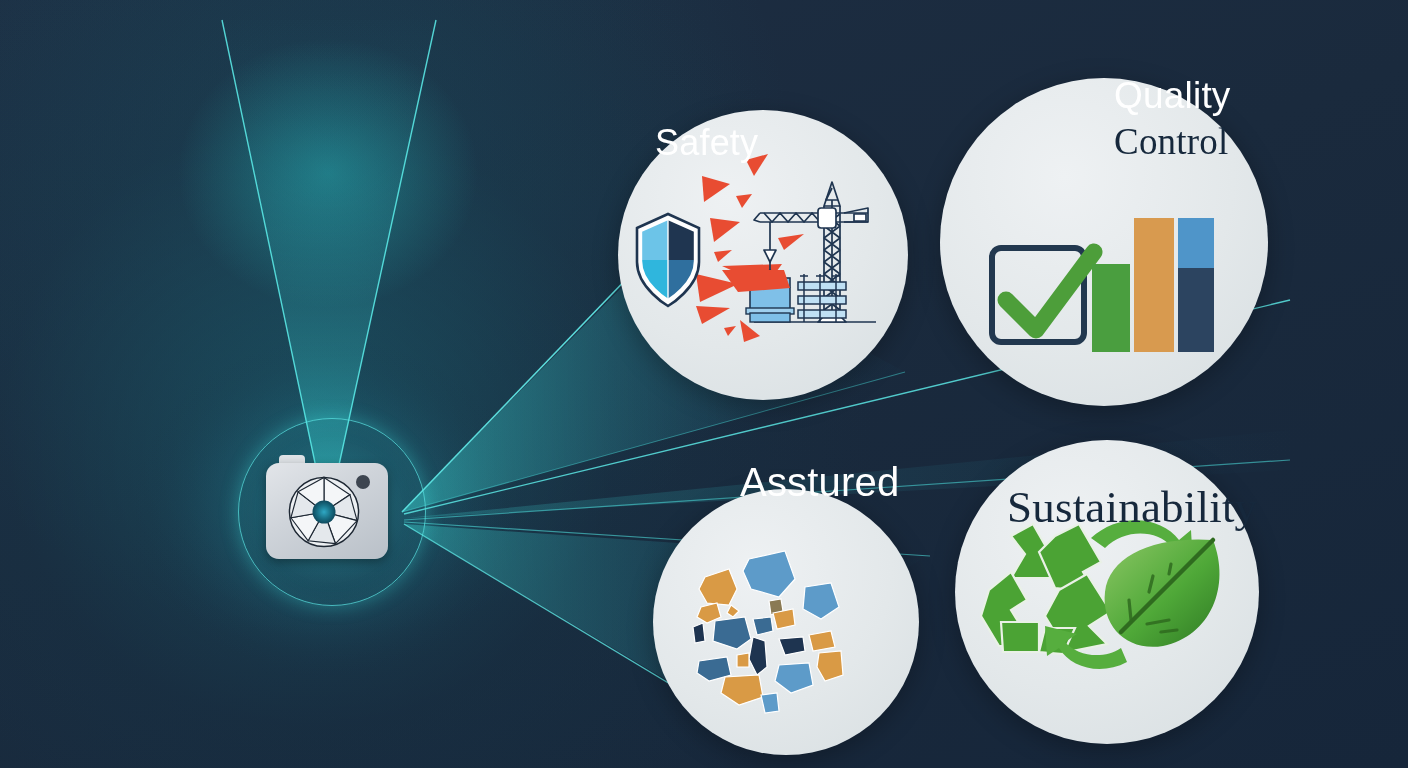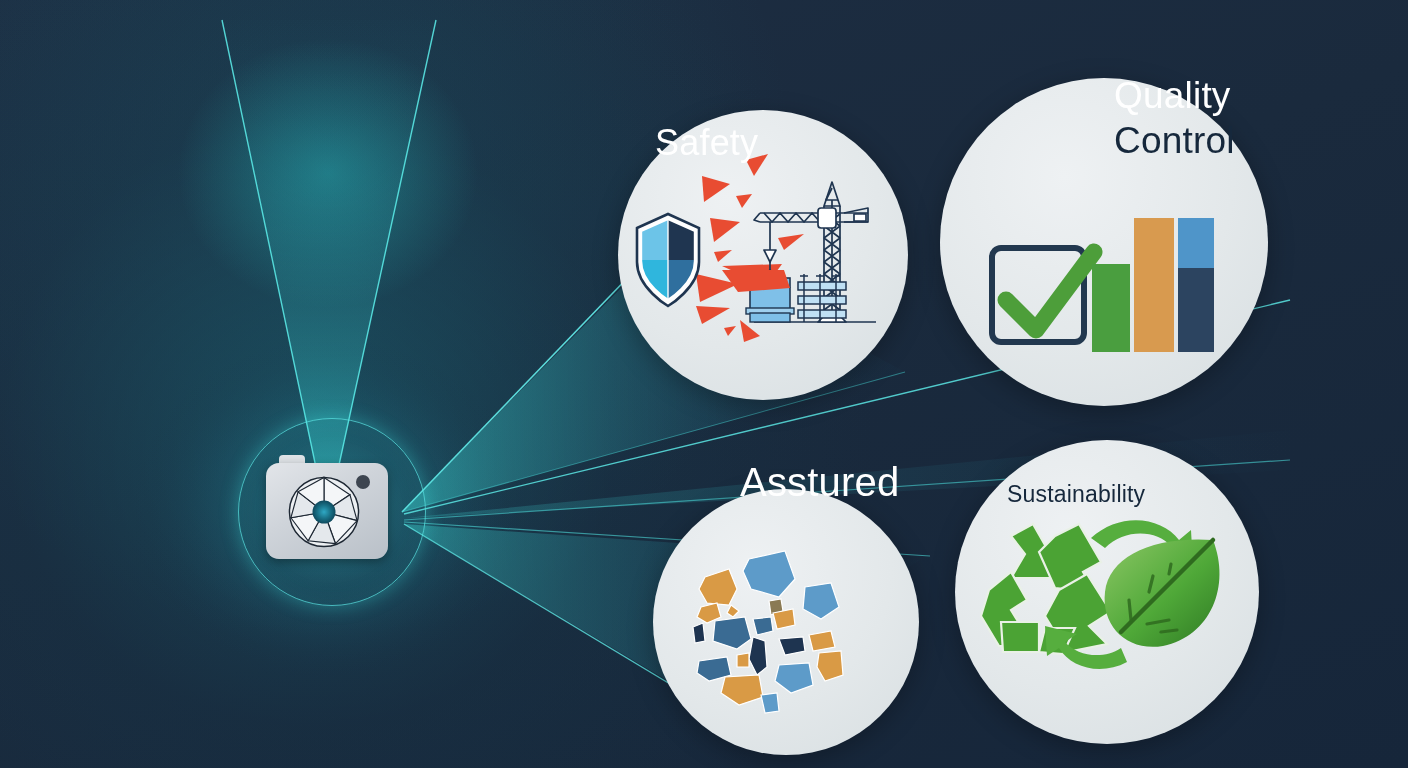--- a/index.html
+++ b/index.html
@@ -58,26 +58,26 @@
     background:radial-gradient(circle at 38% 30%,#eef1f3 0%,#e3e8ea 55%,#d7dee1 100%);
     box-shadow:0 6px 26px rgba(0,0,0,.28);
   }
   #circle-safety{left:618px;top:110px;width:290px;height:290px;}
   #circle-quality{left:940px;top:78px;width:328px;height:328px;}
   #circle-assured{left:653px;top:489px;width:266px;height:266px;}
   #circle-sustainability{left:955px;top:440px;width:304px;height:304px;}
 
   .label{position:absolute;white-space:nowrap;font-weight:400;letter-spacing:.2px;}
   .label.light{color:#ffffff;}
-  .label.dark{color:#16283c;}
+  .label.dark{color:#16283c;font-family:Liberation Serif, serif;}
   #label-safety{left:655px;top:105px;font-size:36px;margin-top:17px;}
   #label-quality{left:1114px;top:75px;font-size:37px;}
   #label-control{left:1114px;top:120px;font-size:37px;}
   #label-assured{left:740px;top:460px;font-size:40px;}
-  #label-sustainability{left:1007px;top:481px;font-size:23px;}
+  #label-sustainability{left:1007px;top:481px;font-size:45px;}
 
   .art{position:absolute;left:0;top:0;width:100%;height:100%;}
 </style>
 </head>
 <body>
 
 <div id="stage">
 
   <svg class="beamsvg" viewBox="0 0 1408 768">
     <defs>

